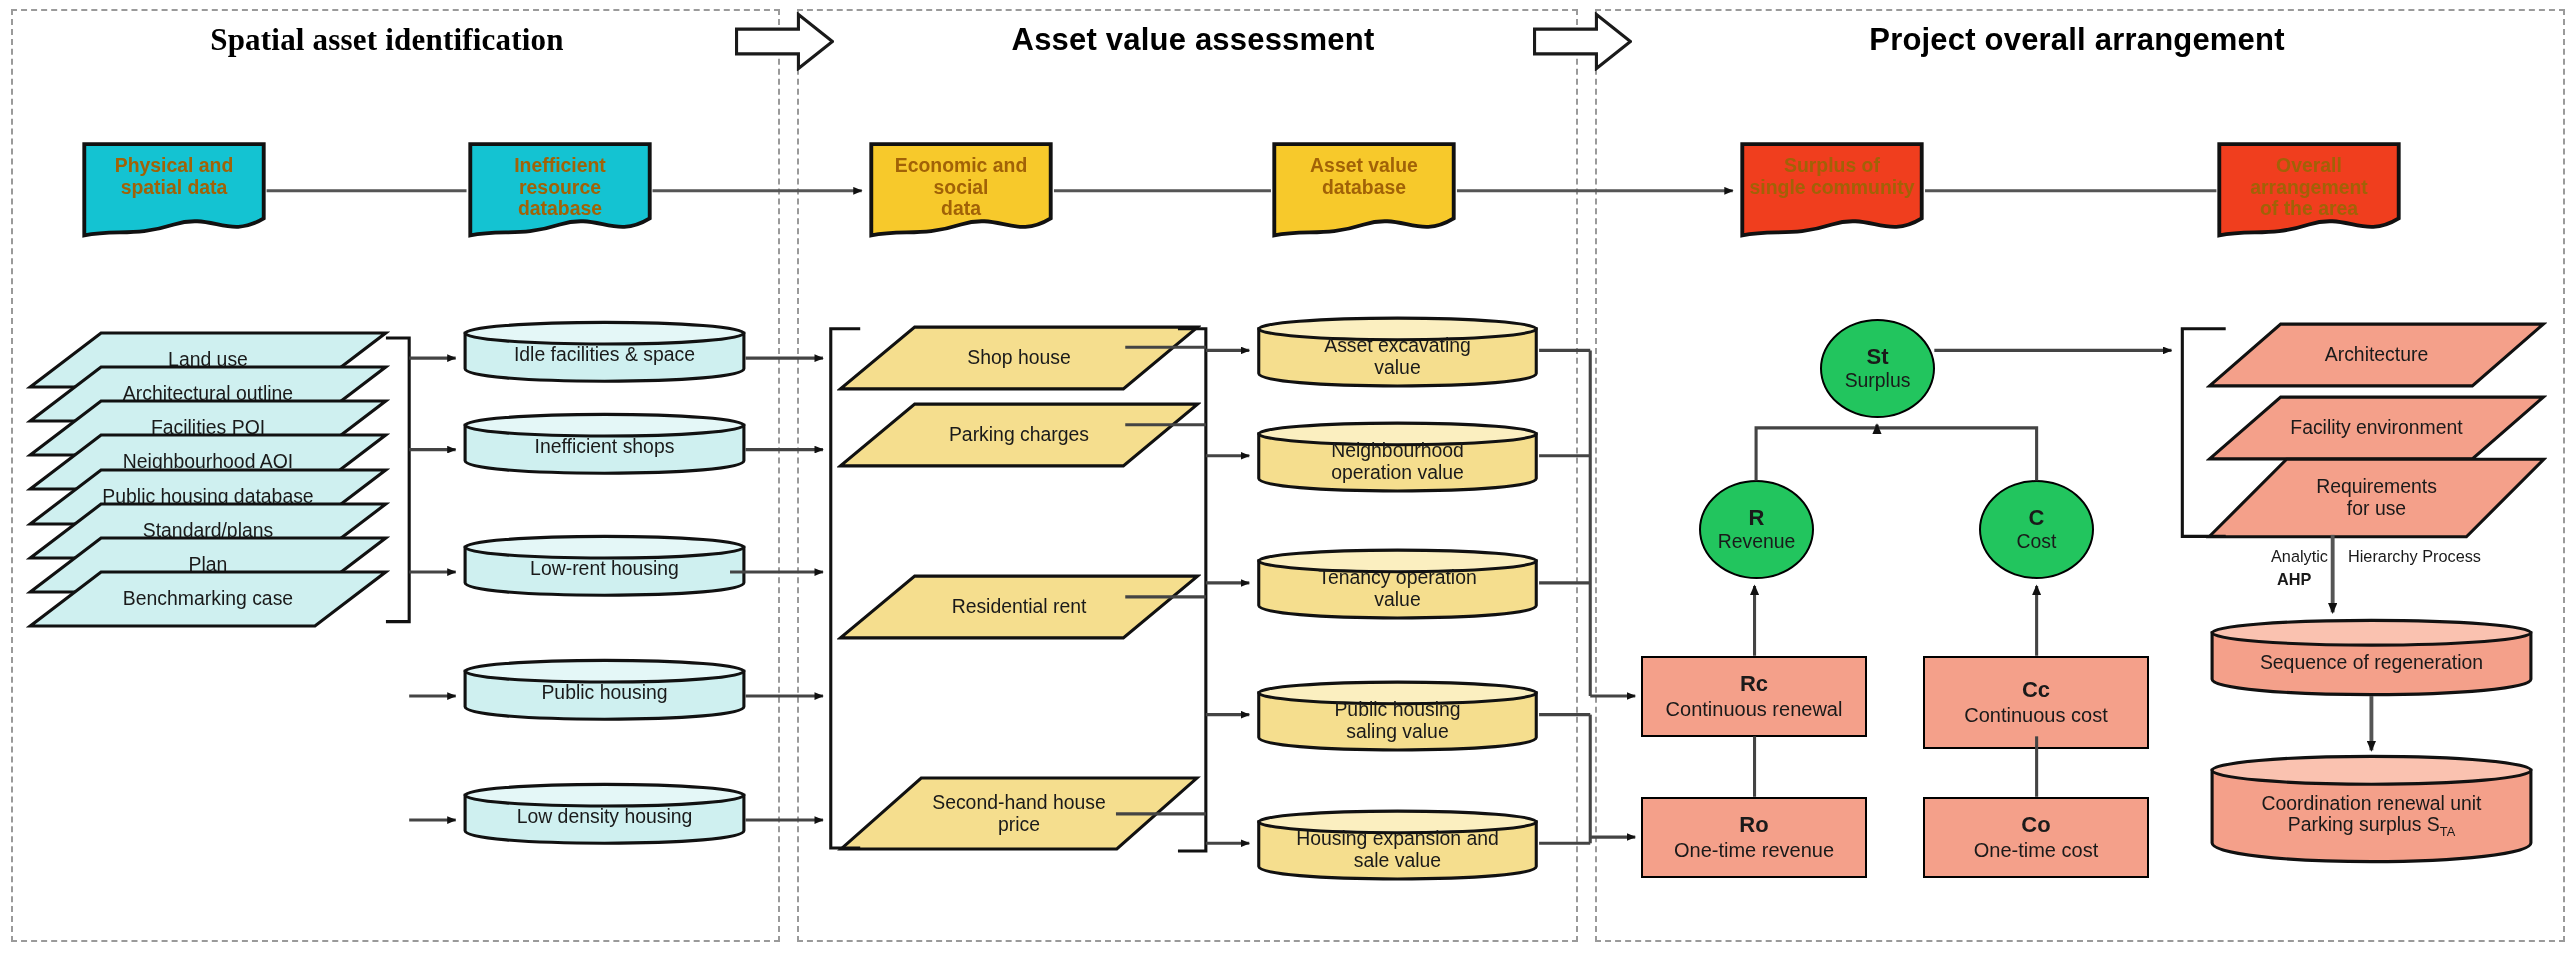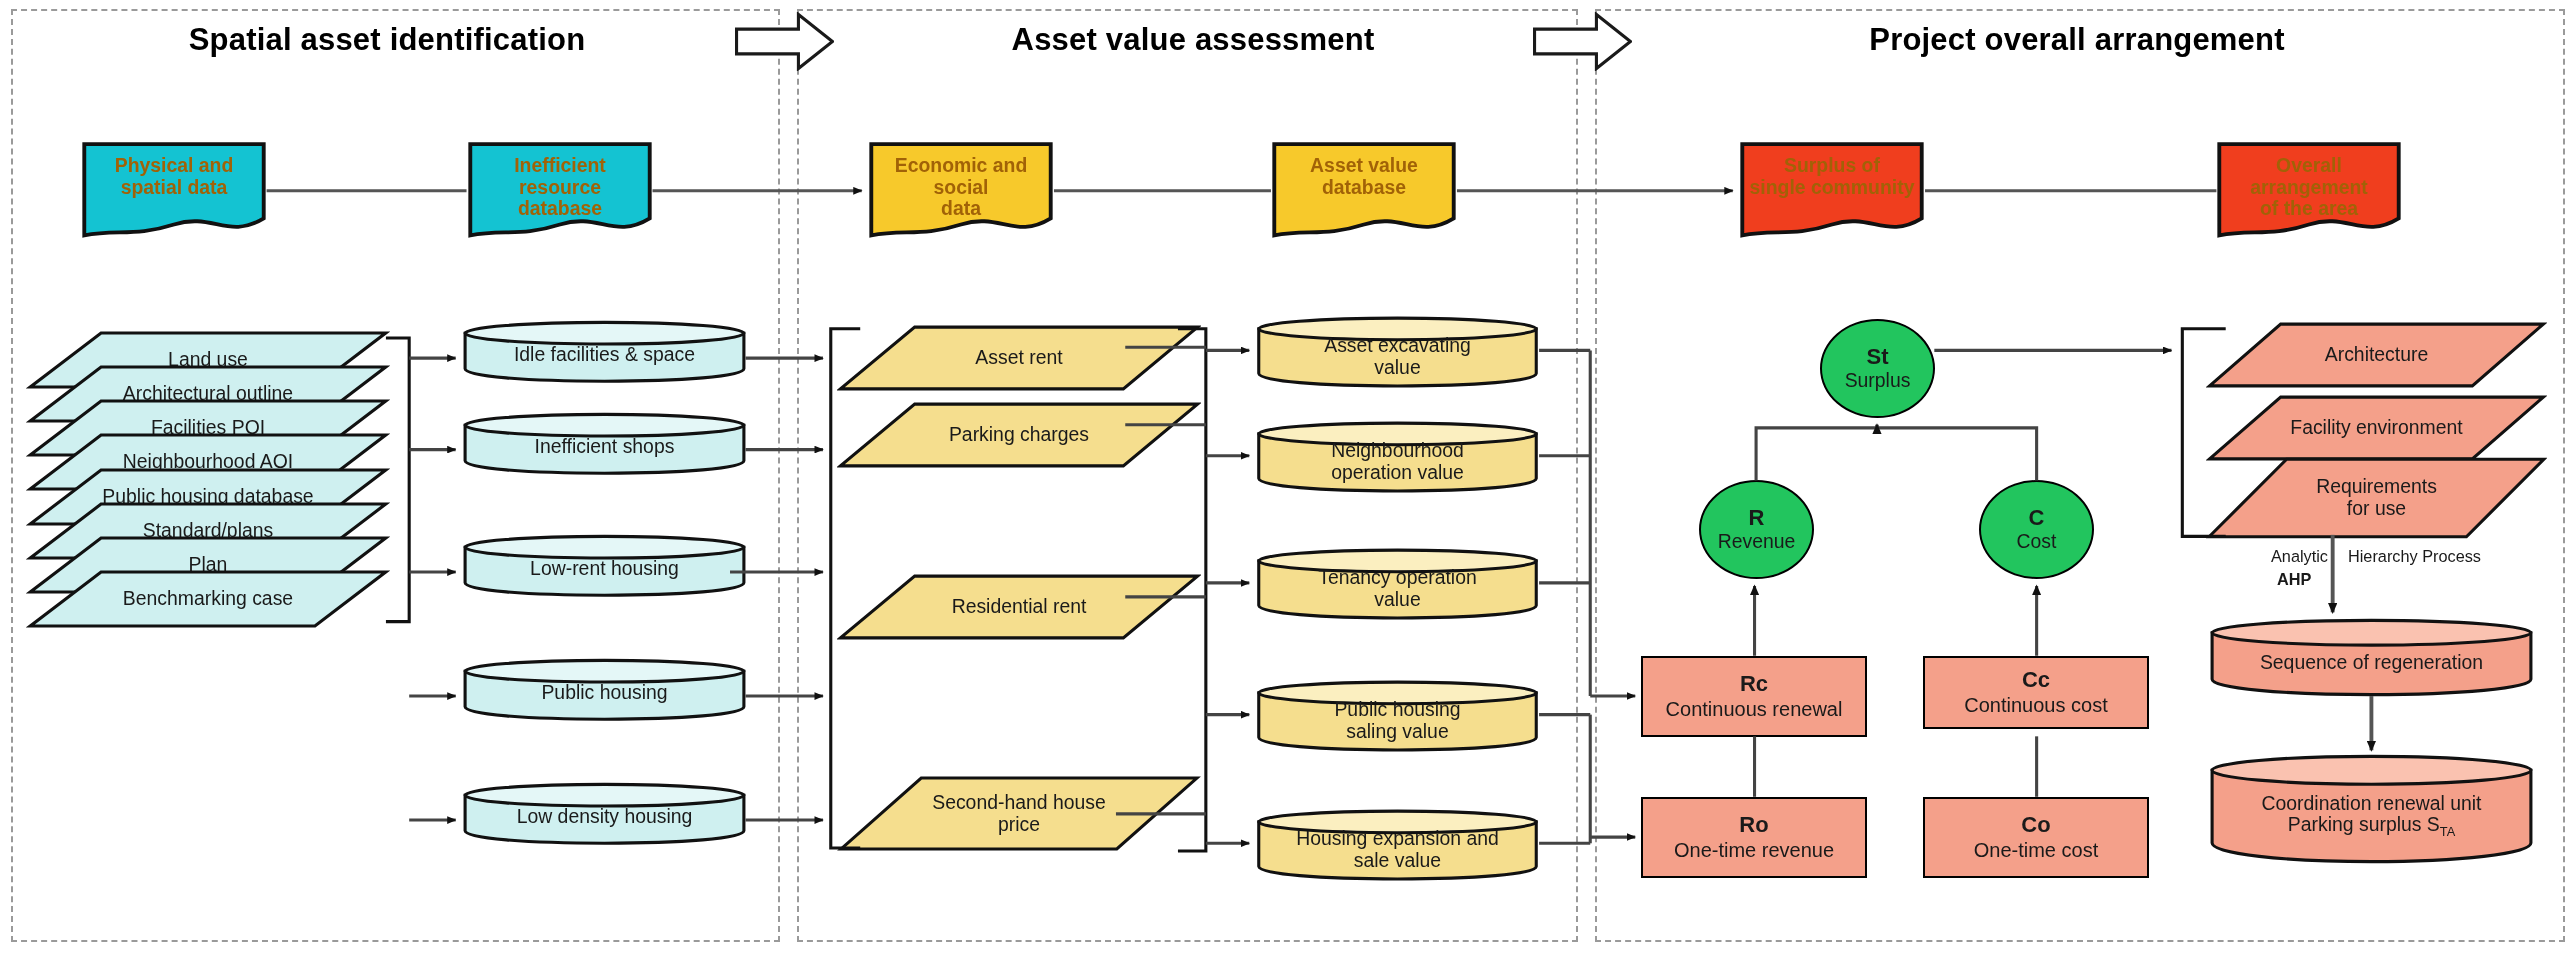--- a/index.html
+++ b/index.html
@@ -53,21 +53,21 @@
 </style>
 </head>
 <body>
 
 <div id="stage">
 
   <div class="section" style="left:11px;top:9.3px;width:769px;height:933px;"></div>
   <div class="section" style="left:797px;top:9.3px;width:781px;height:933px;"></div>
   <div class="section" style="left:1595px;top:9.3px;width:970px;height:933px;"></div>
 
-  <div class="sec-title" style="left:46px;top:22px;width:682px;">Spatial asset identification</div>
+  <div class="sec-title" style="left:46px;top:22px;width:682px;font-family:Liberation Serif, serif;">Spatial asset identification</div>
   <div class="sec-title" style="left:852px;top:22px;width:682px;">Asset value assessment</div>
   <div class="sec-title" style="left:1643px;top:22px;width:868px;">Project overall arrangement</div>
 
   <svg class="blockarrow" style="left:735px;top:12.4px;" width="99" height="59" viewBox="0 0 128 76">
     <polygon points="2,22 82,22 82,3 126,38 82,73 82,54 2,54" fill="#ffffff" stroke="#1a1a1a" stroke-width="4" stroke-linejoin="miter"></polygon>
   </svg>
   <svg class="blockarrow" style="left:1533px;top:12.4px;" width="99" height="59" viewBox="0 0 128 76">
     <polygon points="2,22 82,22 82,3 126,38 82,73 82,54 2,54" fill="#ffffff" stroke="#1a1a1a" stroke-width="4" stroke-linejoin="miter"></polygon>
   </svg>
 
@@ -208,21 +208,21 @@
       <ellipse cx="184" cy="18" rx="180" ry="14" fill="#E4F7F7" stroke="#111" stroke-width="4"></ellipse>
     </svg>
     <div class="lbl" style="padding-top:7.7px;">Low density housing</div>
   </div>
 
   <div class="para" style="left:837px;top:324px;width:364px;height:68px;">
     <svg width="364" height="68" viewBox="0 0 470 88">
       <polygon points="100,4 466,4 370,84 4,84" fill="#F5DE8E" stroke="#111" stroke-width="4"></polygon>
     </svg>
     <div class="lbl">
-      <span><span>Asset rent</span></span>
+      <span><span>Shop house</span></span>
     </div>
   </div>
   <div class="para" style="left:837px;top:401px;width:364px;height:68px;">
     <svg width="364" height="68" viewBox="0 0 470 88">
       <polygon points="100,4 466,4 370,84 4,84" fill="#F5DE8E" stroke="#111" stroke-width="4"></polygon>
     </svg>
     <div class="lbl">
       <span><span>Parking  charges</span></span>
     </div>
   </div>
@@ -307,21 +307,21 @@
       <span>Cost</span>
     </div>
   </div>
 
   <div class="rbox" style="left:1641px;top:656px;width:226px;height:81px;">
     <div class="lbl">
       <b>Rc</b>
       <span>Continuous renewal</span>
     </div>
   </div>
-  <div class="rbox" style="left:1923px;top:656px;width:226px;height:73px;">
+  <div class="rbox" style="left:1923px;top:656px;width:226px;height:93px;">
     <div class="lbl">
       <b>Cc</b>
       <span>Continuous cost</span>
     </div>
   </div>
   <div class="rbox" style="left:1641px;top:797px;width:226px;height:81px;">
     <div class="lbl">
       <b>Ro</b>
       <span>One-time revenue</span>
     </div>

